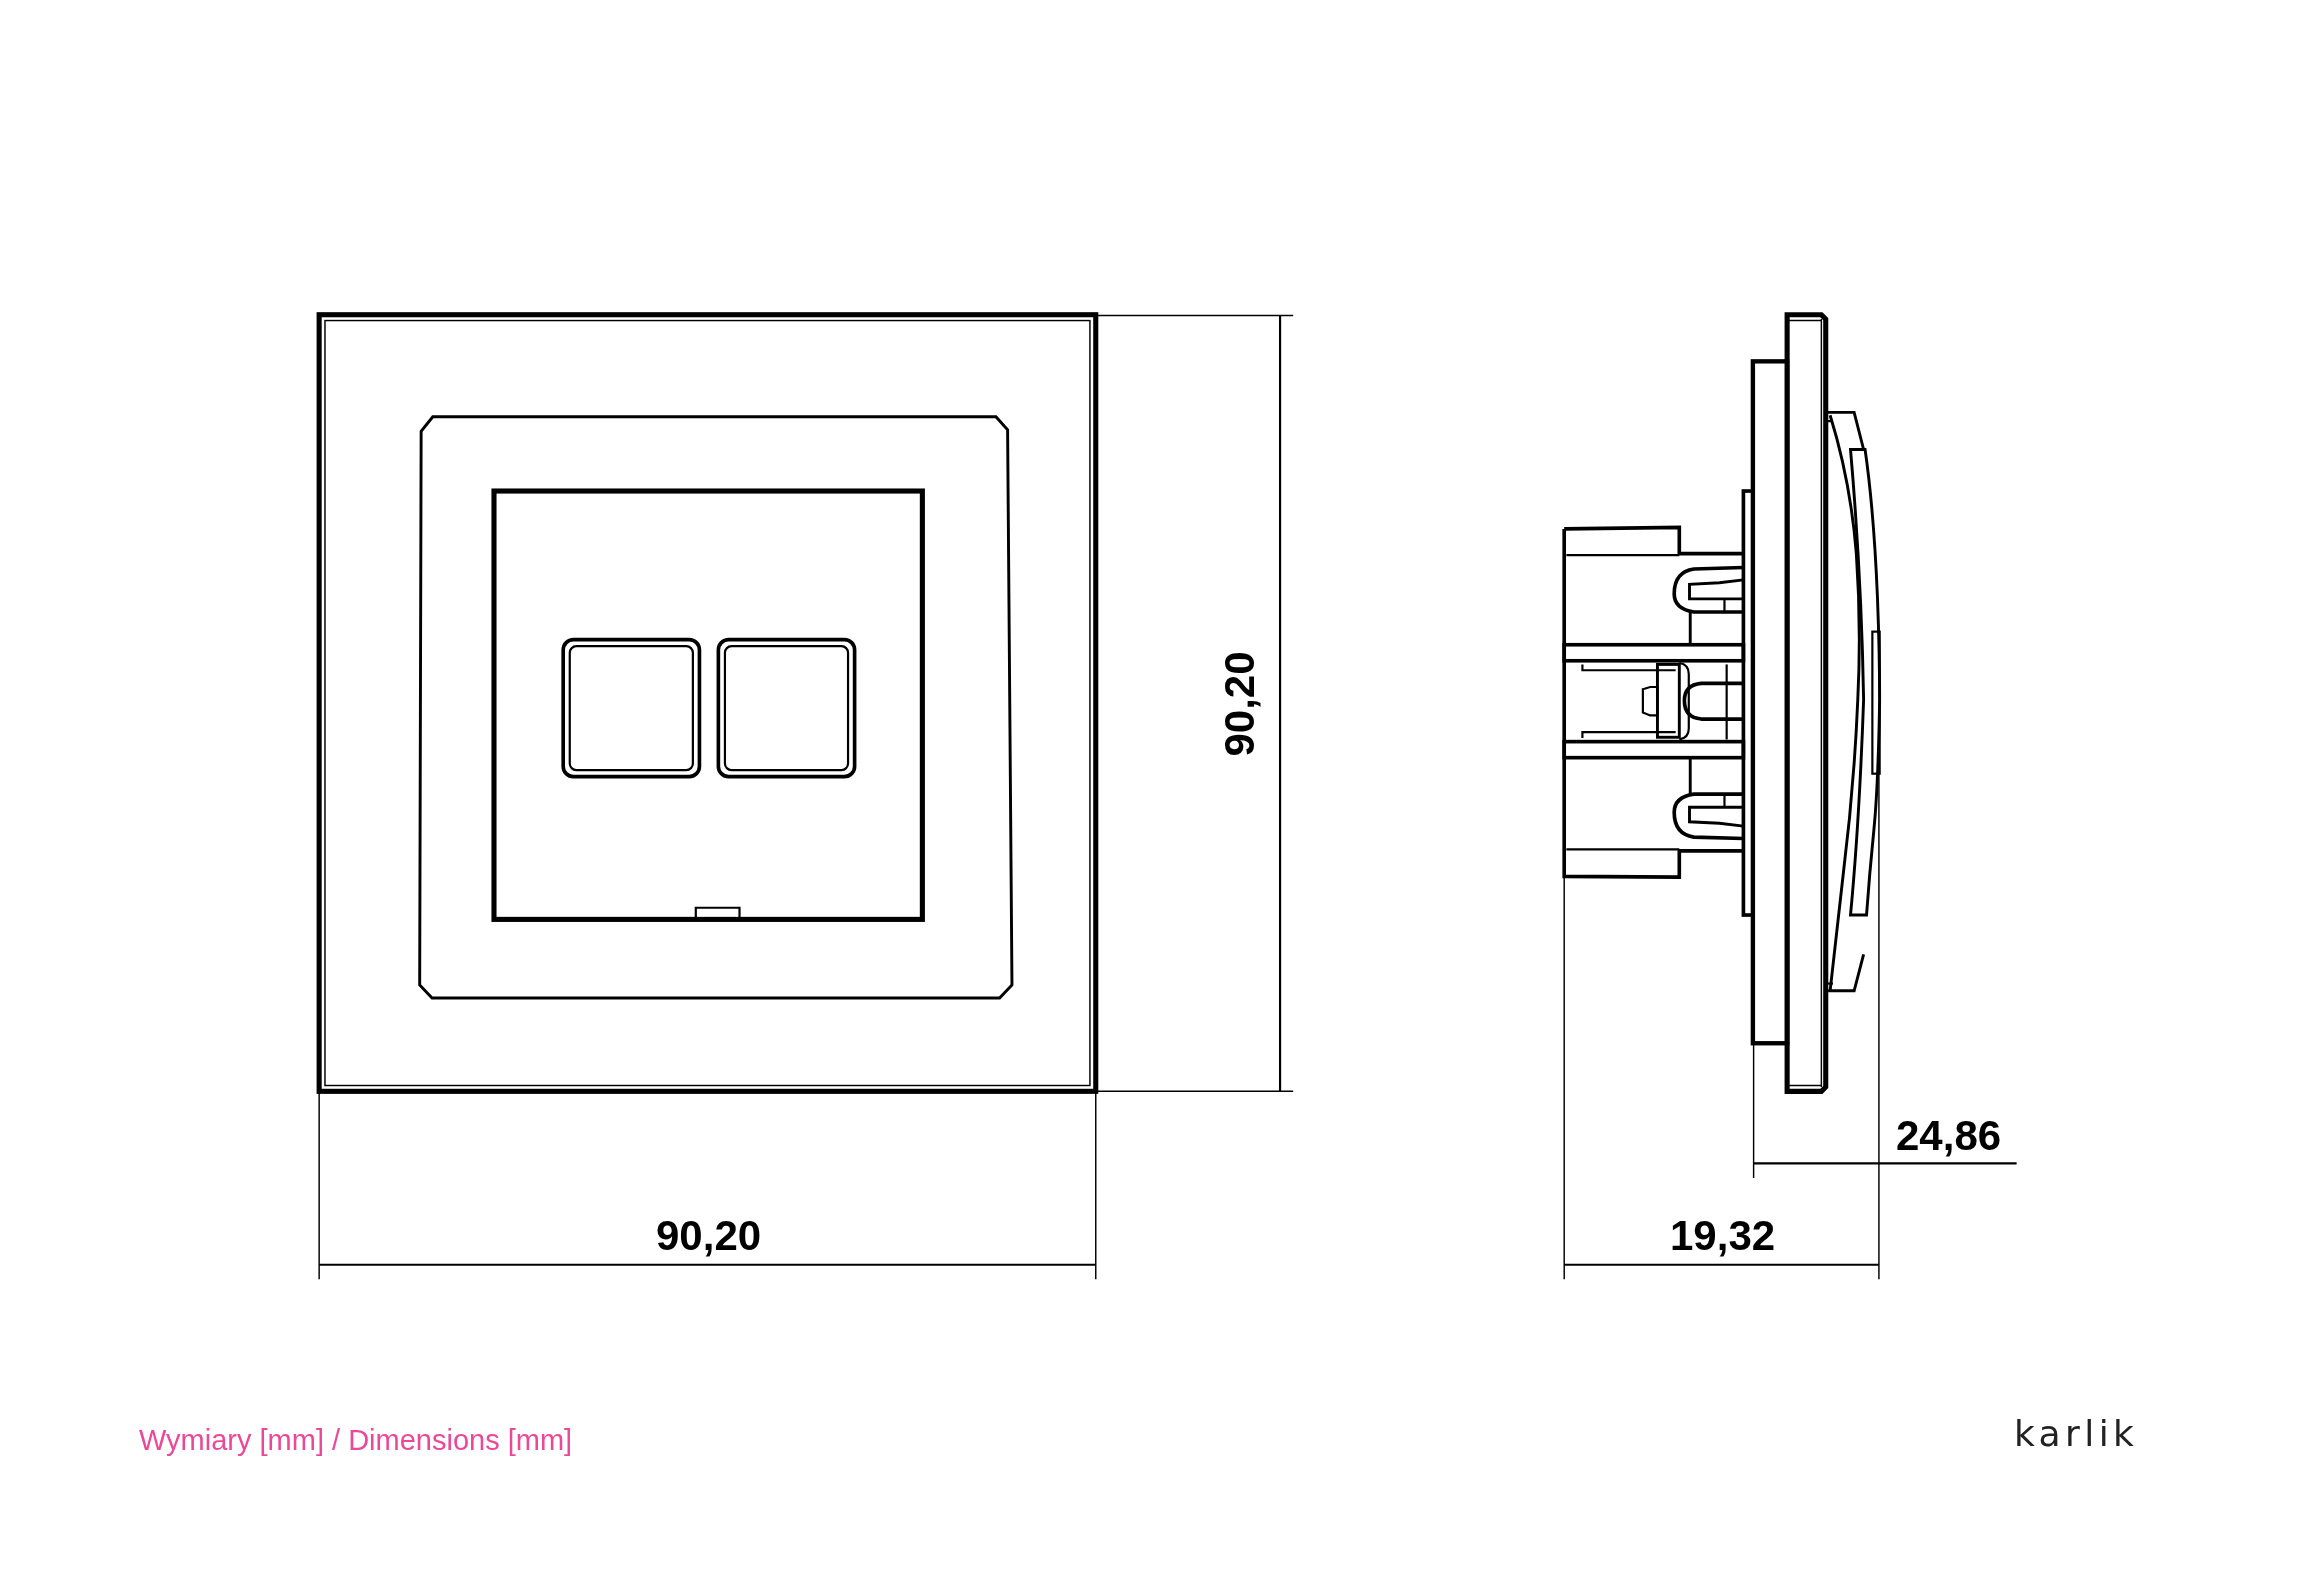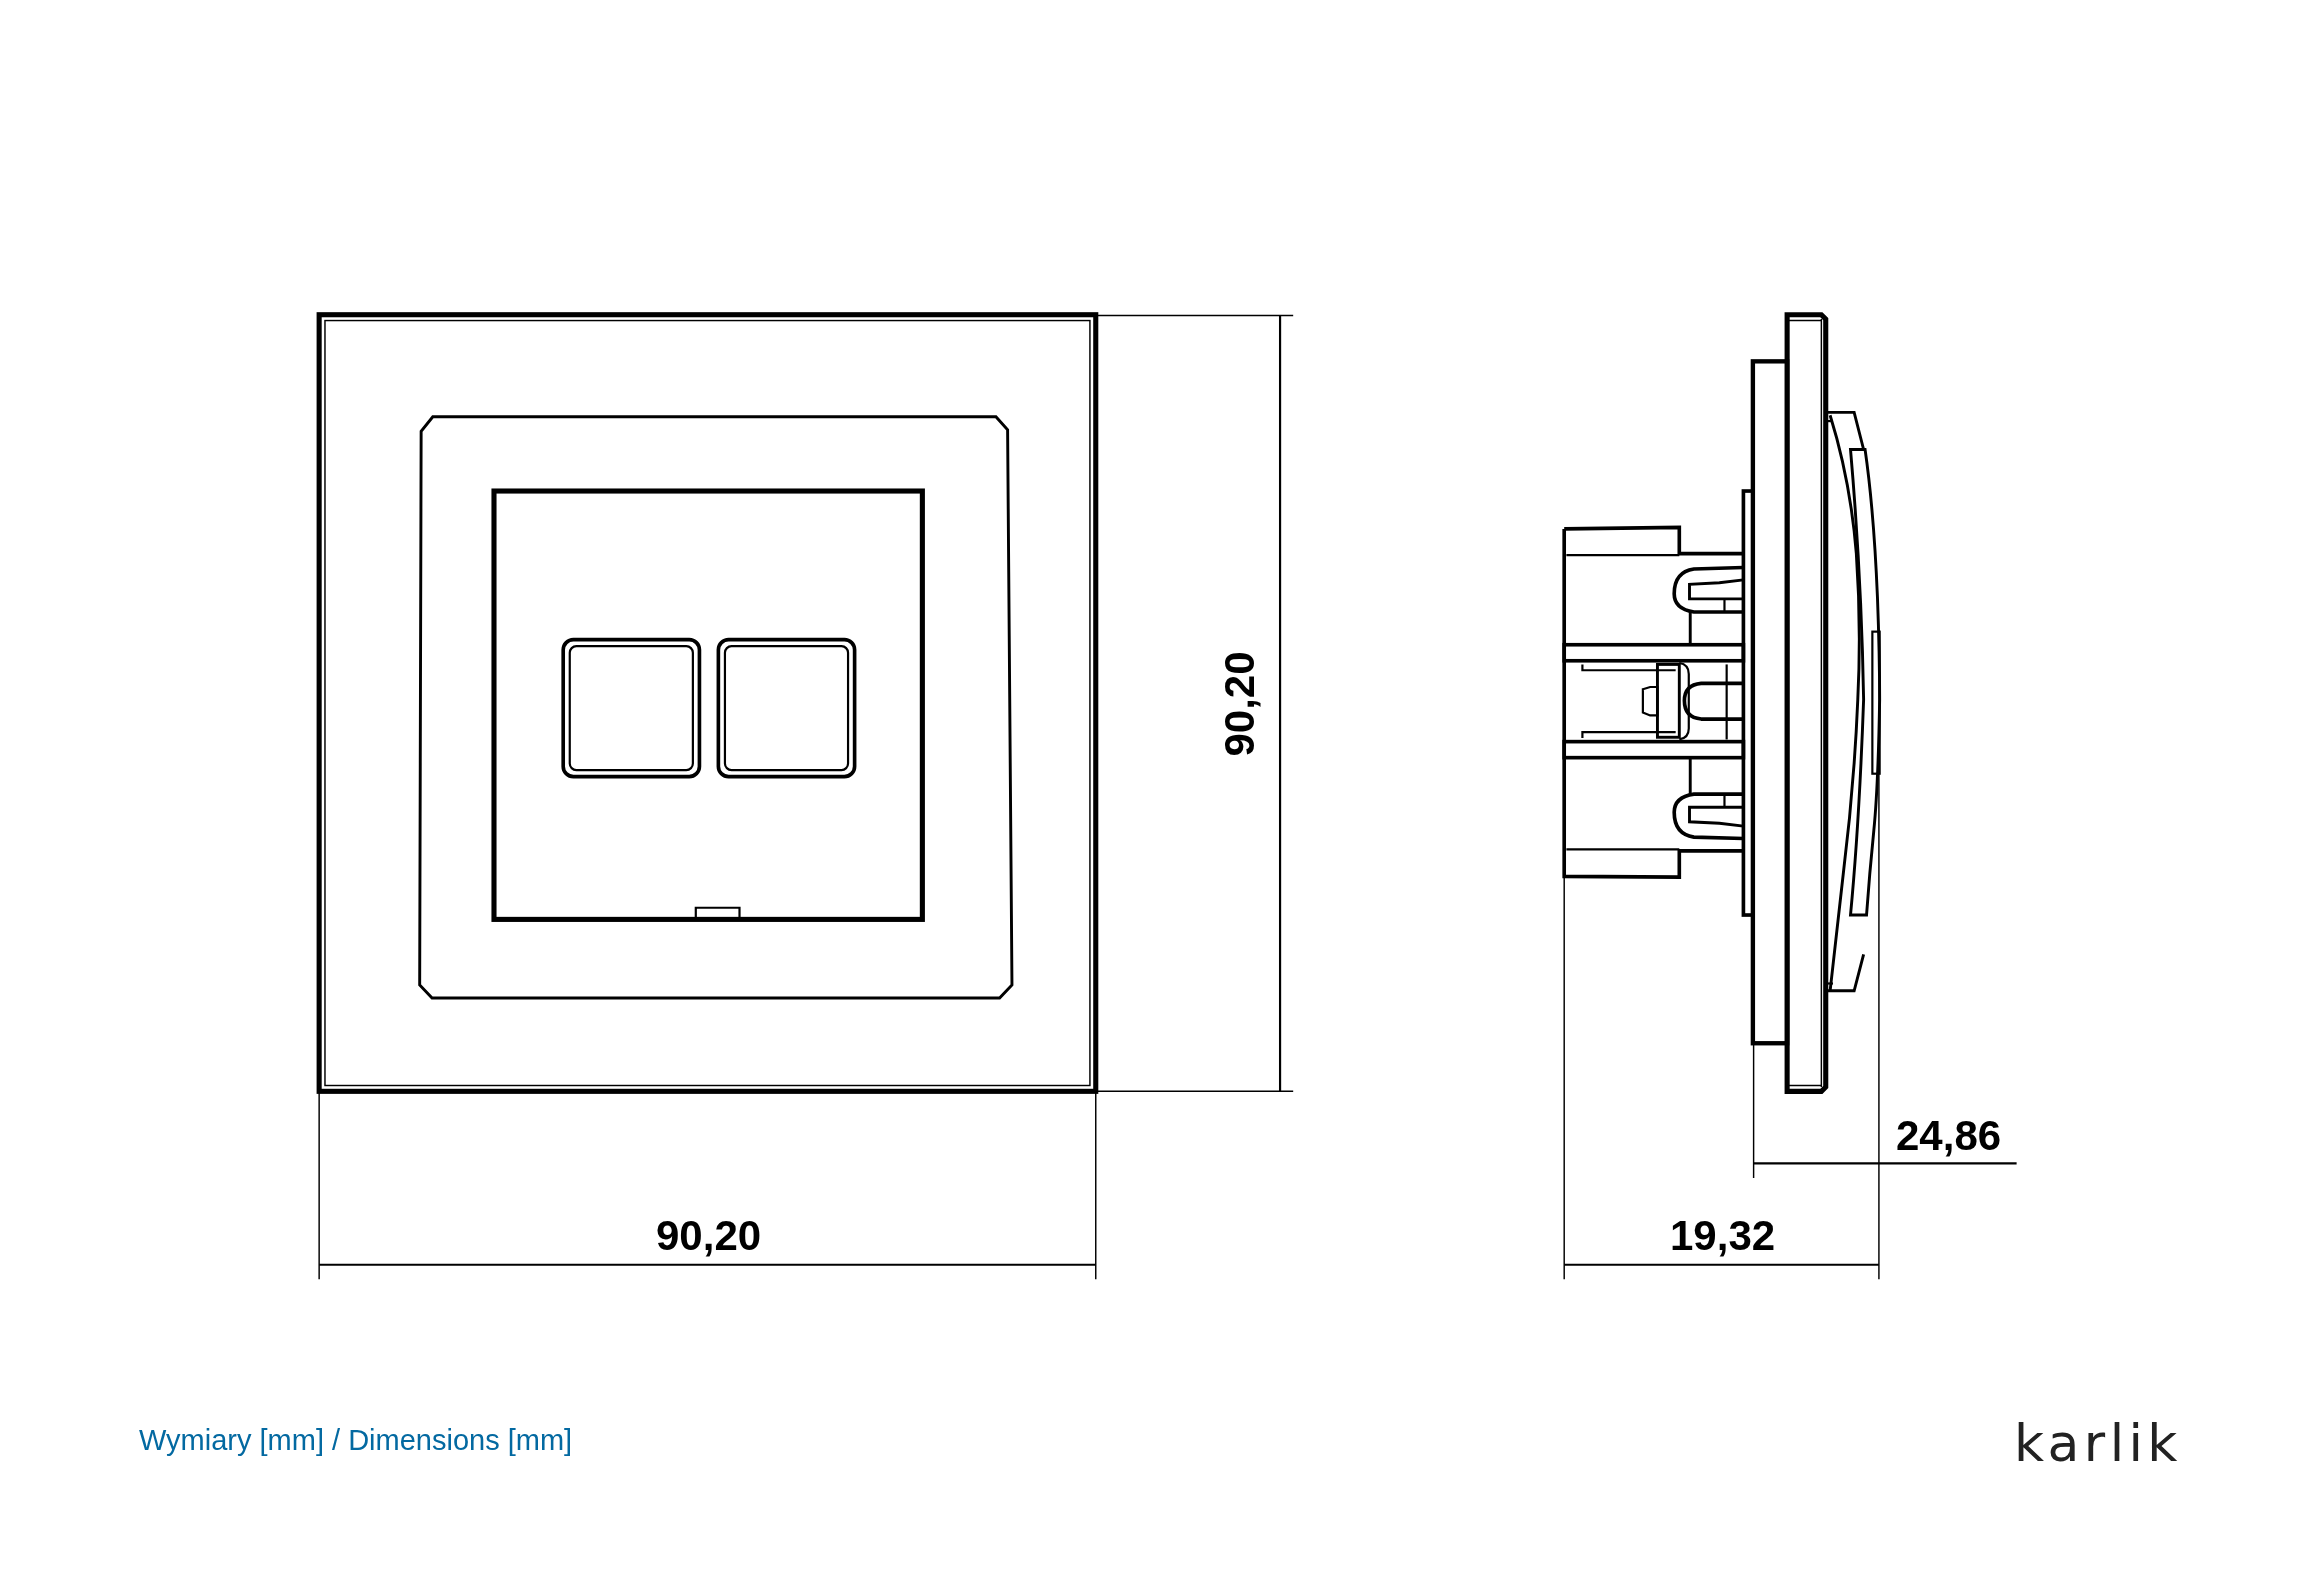--- a/index.html
+++ b/index.html
@@ -1,21 +1,21 @@
 <!DOCTYPE html>
 <html style="font-size:11.7px"><head>
 <meta charset="utf-8">
 <style>
   html, body { margin: 0; padding: 0; background: #ffffff; }
   body { width: 2319px; height: 1586px; position: relative; overflow: hidden; font-family: "Liberation Sans", sans-serif; }
   svg.drawing { position: absolute; left: 0; top: 0; }
   .dim-label { position: absolute; font-family: "Liberation Sans", sans-serif; font-weight: bold; color: #000; font-size: 42px; line-height: 1; white-space: nowrap; }
   .dim-vertical { transform: rotate(-90deg); transform-origin: center center; }
-  .caption { position: absolute; left: 139px; top: 1424px; font-size: 29px; color: #0369a1; font-family: "Liberation Sans", sans-serif; }
-  .logo { position: absolute; left: 2014px; top: 1413px; font-size: 52px; letter-spacing: 4.4px; color: #222; font-family: "DejaVu Sans", sans-serif; font-weight: normal; }
+  .caption { position: absolute; left: 139px; top: 1424px; font-size: 29px; color: #ec4899; font-family: "Liberation Sans", sans-serif; }
+  .logo { position: absolute; left: 2014px; top: 1413px; font-size: 36px; letter-spacing: 4.4px; color: #222; font-family: "DejaVu Sans", sans-serif; font-weight: normal; }
 </style>
 </head>
 <body>
 
 <svg class="drawing" width="2319" height="1586" viewBox="0 0 3183 2177">
   <g fill="none" stroke="#000" stroke-linejoin="miter">
 
     <g>
 
       <rect x="438" y="432" width="1066" height="1066" stroke-width="7"></rect>

